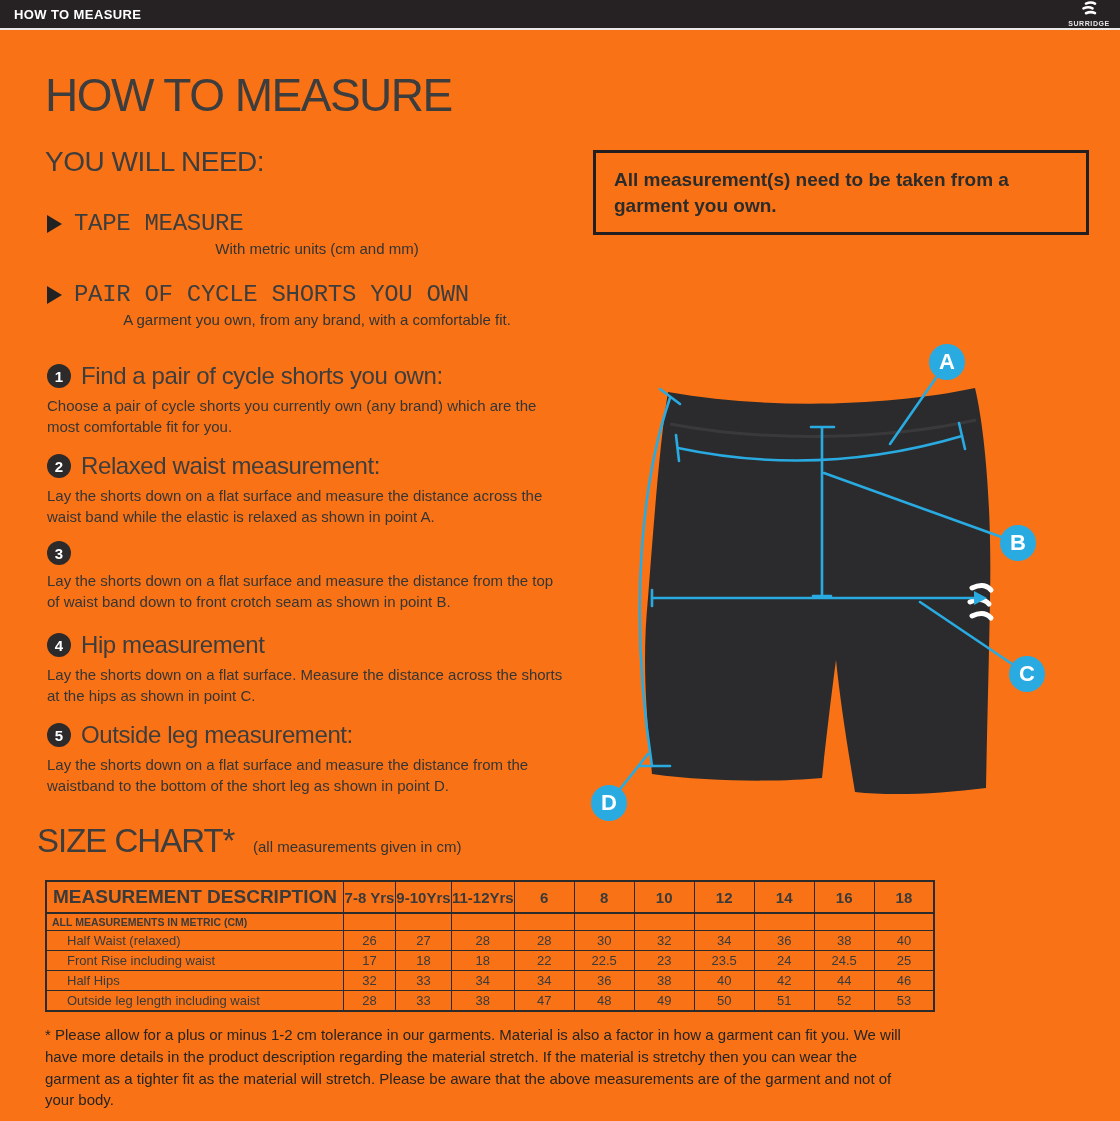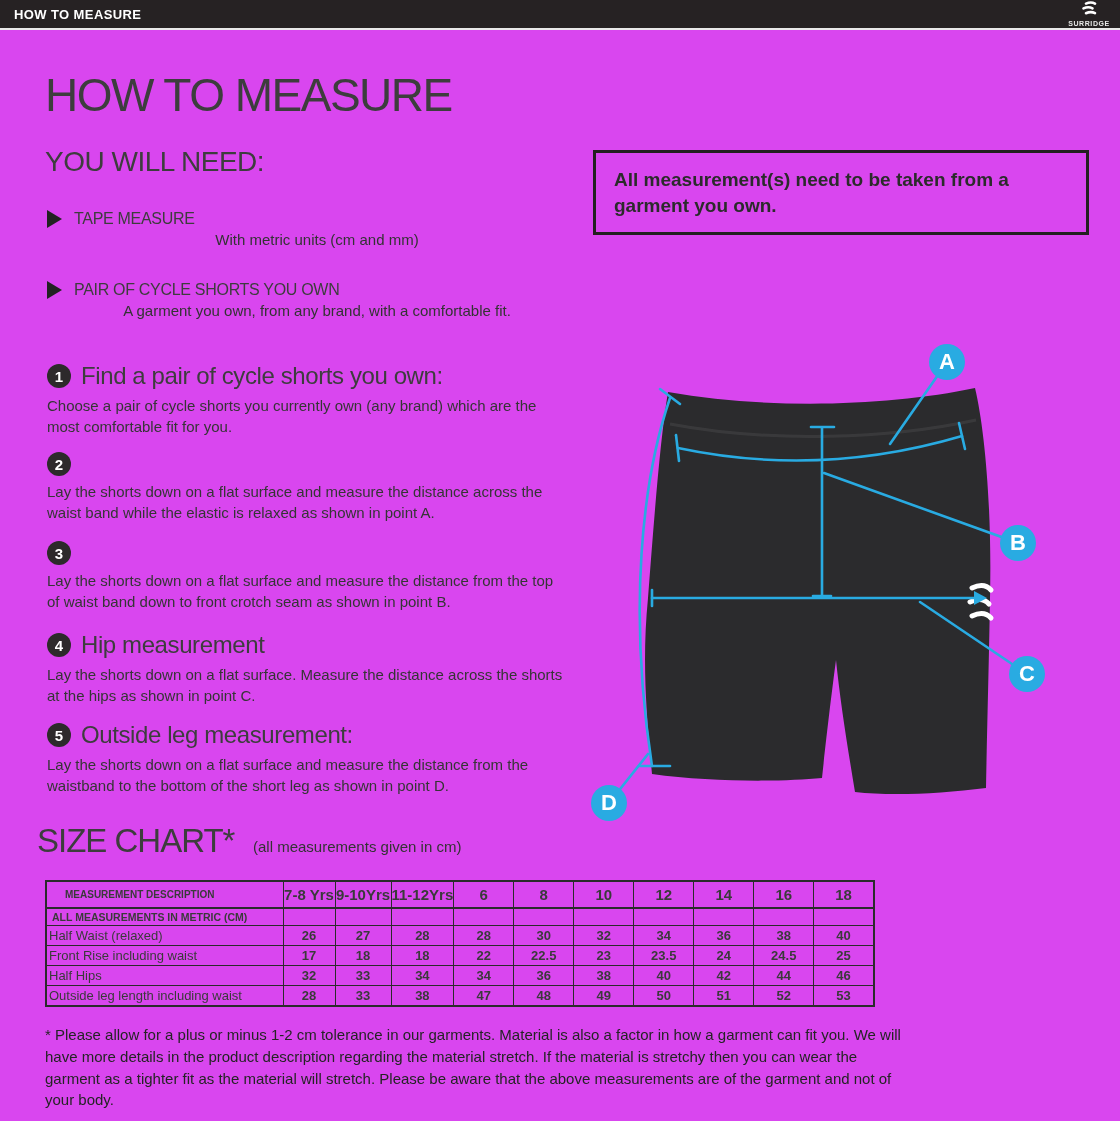--- a/index.html
+++ b/index.html
@@ -1,32 +1,32 @@
 <!DOCTYPE html>
 <html><head>
 <meta charset="utf-8">
 <style>
   * { margin:0; padding:0; box-sizing:border-box; }
   body { background:#ffffff; font-family:"Liberation Sans", sans-serif; color:#3a3a3a; }
-  .page { position:relative; width:1120px; height:1121px; background:#d946ef; overflow:hidden; }
+  .page { position:relative; width:1120px; height:1121px; background:#f97316; overflow:hidden; }
 
   
   .topbar { position:absolute; left:0; top:0; width:1120px; height:30px; background:#262223; border-bottom:2px solid #e9e9e9; }
   .topbar-title { position:absolute; left:14px; top:0; line-height:30px; color:#fff; font-size:13px; font-weight:bold; letter-spacing:.4px; }
   .brand { position:absolute; right:8px; top:1px; width:46px; text-align:center; }
   .brand-name { color:#e8e8e8; font-size:7px; letter-spacing:.6px; font-weight:bold; }
 
   
   .h1 { position:absolute; left:45px; top:68px; font-size:46px; letter-spacing:-1.5px; color:#3d3d3d; }
   .h2 { position:absolute; left:45px; top:146px; font-size:28px; letter-spacing:-.5px; color:#3d3d3d; }
 
   .need-item { position:absolute; left:47px; width:540px; }
   .need-row { display:flex; align-items:center; }
   .tri { width:0; height:0; border-top:9px solid transparent; border-bottom:9px solid transparent; border-left:15px solid #222; margin-right:12px; }
-  .need-label { font-size:16px; color:#3d3d3d; letter-spacing:-.3px; }
+  .need-label { font-size:24px; color:#3d3d3d; letter-spacing:-.3px;font-family:Liberation Mono, monospace; }
   .need-note { font-size:15px; color:#333; margin-top:3px;text-align:center; }
 
   .step { position:absolute; left:47px; width:520px; }
   .step-head { display:flex; align-items:center; }
   .step-num { width:24px; height:24px; border-radius:50%; background:#2d2a2b; color:#fff; font-size:15px; font-weight:bold; display:flex; align-items:center; justify-content:center; flex:0 0 24px; }
   .step-title { font-size:24px; color:#3d3d3d; margin-left:10px; letter-spacing:-.4px; }
   .step-body { font-size:15px; color:#353535; line-height:1.38; margin-top:6px; }
 
   
   .notice { position:absolute; left:593px; top:150px; width:496px; border:3px solid #231f20; padding:14px 18px; }
@@ -36,27 +36,27 @@
   .diagram { position:absolute; left:590px; top:330px; width:500px; height:500px; }
   .marker { position:absolute; width:36px; height:36px; border-radius:50%; background:#29abe2; color:#fff; font-weight:bold; font-size:22px; display:flex; align-items:center; justify-content:center; }
 
   
   .h3 { position:absolute; left:37px; top:822px; font-size:33px; letter-spacing:-1px; color:#3d3d3d; }
   .chart-note { position:absolute; left:253px; top:838px; font-size:15px; color:#333; }
 
   table.size { position:absolute; left:45px; top:880px; border-collapse:collapse; table-layout:fixed; }
   table.size th, table.size td { border:1px solid #2b2b2b; overflow:hidden; white-space:nowrap; }
   table.size { border:2px solid #2b2b2b; }
-  th.desc { text-align:left; padding:4px 18px; font-size:10px; }
+  th.desc { text-align:left; padding:4px 6px; font-size:19px; }
   th.col { text-align:center; font-size:15px; padding:4px 0; }
   tr.head th { border-bottom:2px solid #2b2b2b; }
   tr.sub td { font-size:10.5px; font-weight:bold; text-align:left; padding:2px 5px; height:17px; }
   tr.data td { font-size:13px; height:20px; }
-  td.rowlabel { text-align:left; padding:2px 2px; }
-  td.val { text-align:center;font-weight:bold; }
+  td.rowlabel { text-align:left; padding:2px 20px; }
+  td.val { text-align:center; }
 
   .footnote { position:absolute; left:45px; top:1024px; width:862px; font-size:15px; line-height:1.45; color:#242424; }
 </style>
 </head>
 <body>
 
 <div class="page">
 
   <div class="topbar">
     <div class="topbar-title">HOW TO MEASURE</div>
@@ -99,20 +99,21 @@
     <div class="step-head">
       <span class="step-num">1</span>
       <span class="step-title">Find a pair of cycle shorts you own:</span>
     </div>
     <div class="step-body">Choose a pair of cycle shorts you currently own (any brand) which are the most comfortable fit for you.</div>
   </div>
 
   <div class="step" style="top:452px;">
     <div class="step-head">
       <span class="step-num">2</span>
+      <span class="step-title">Relaxed waist measurement:</span>
     </div>
     <div class="step-body">Lay the shorts down on a flat surface and measure the distance across the waist band while the elastic is relaxed as shown in point A.</div>
   </div>
 
   <div class="step" style="top:541px;">
     <div class="step-head">
       <span class="step-num">3</span>
     </div>
     <div class="step-body">Lay the shorts down on a flat surface and measure the distance from the top of waist band down to front crotch seam as shown in point B.</div>
   </div>

